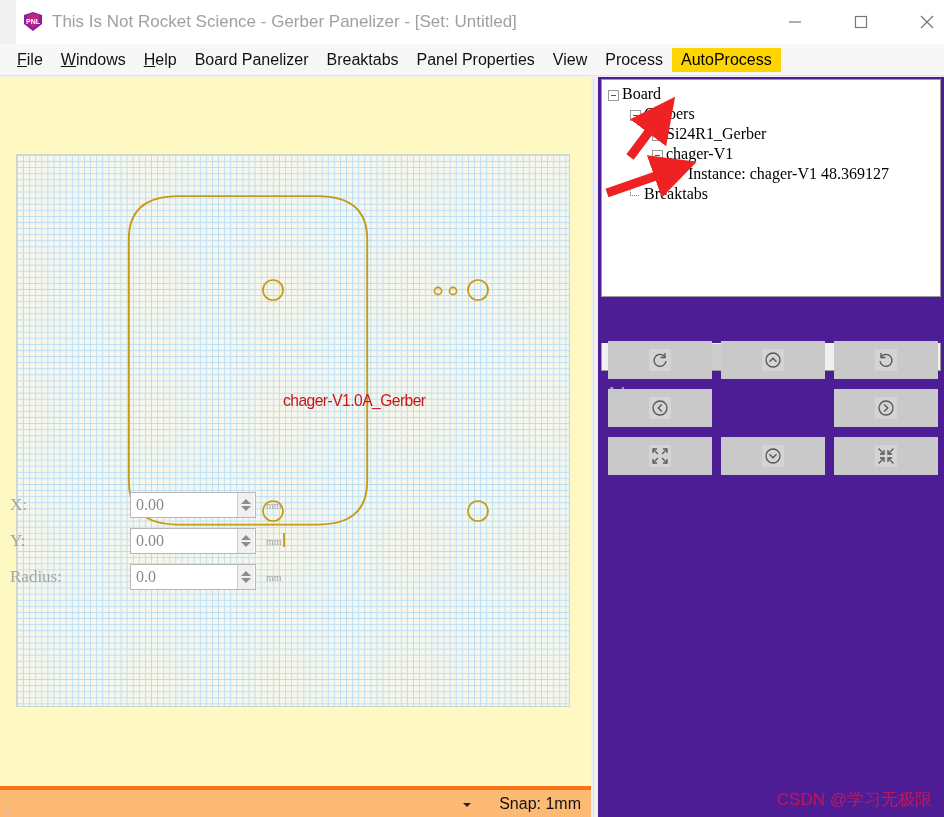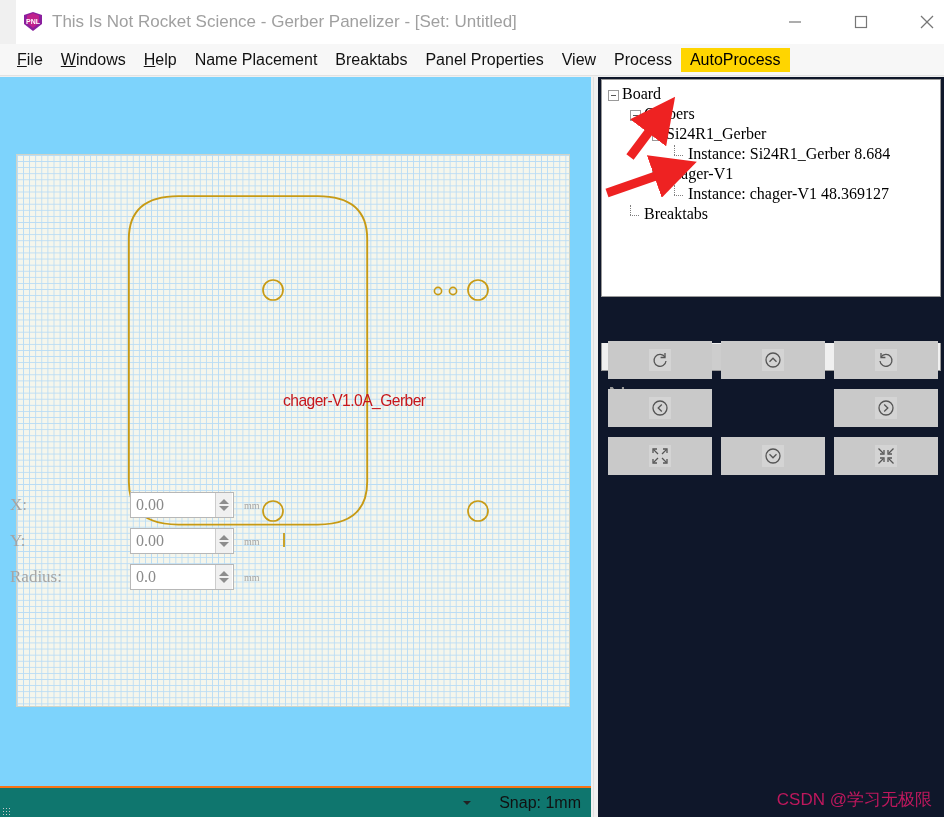--- a/index.html
+++ b/index.html
@@ -59,21 +59,21 @@
   .menu-item .mn { text-decoration: underline; }
   .menu-item.highlight {
     background: #ffd500;
     color: #000;
   }
 
   
   .canvas-wrap {
     position: absolute; left: 0; top: 77px;
     width: 591px; height: 709px;
-    background: #7dd3fc;
+    background: #fef9c3;
     overflow: hidden;
   }
   .grid-paper {
     position: absolute; left: 17px; top: 78px;
     width: 552px; height: 551px;
     background-color: #f5f6ec;
     background-image:
       linear-gradient(to right, #b9dcf5 1px, transparent 1px),
       linear-gradient(to bottom, #b9dcf5 1px, transparent 1px);
     background-size: 6.1px 6.1px;
@@ -89,22 +89,22 @@
     letter-spacing: -0.6px;
     white-space: nowrap;
     transform: scaleX(0.92);
     transform-origin: left center;
   }
 
   
   .statusbar {
     position: absolute; left: 0; top: 786px;
     width: 591px; height: 31px;
-    background: #0f766e;
-    border-top: 2px solid #f97316;
+    background: #fdba74;
+    border-top: 4px solid #f97316;
     display: flex; align-items: center;
   }
   .status-grip {
     position: absolute; left: 2px; bottom: 2px;
     width: 8px; height: 8px;
     background-image: radial-gradient(#c8c8c8 40%, transparent 41%);
     background-size: 3px 3px;
   }
   .snap-text {
     position: absolute; right: 10px;
@@ -117,21 +117,21 @@
     width: 0; height: 0;
     border-left: 4px solid transparent;
     border-right: 4px solid transparent;
     border-top: 4px solid #222;
   }
 
   
   .rightpanel {
     position: absolute; left: 598px; top: 77px;
     width: 346px; height: 740px;
-    background: #0f172a;
+    background: #4c1d95;
   }
 
   
   .treebox {
     position: absolute; left: 3px; top: 2px;
     width: 340px; height: 218px;
     background: #ffffff;
     border: 1px solid #9a9a9a;
     overflow: hidden;
   }
@@ -224,21 +224,21 @@
   
   .fields { position: absolute; left: 0; top: 487px; width: 346px; }
   .frow { display: flex; align-items: center; height: 36px; }
   .flabel {
     width: 130px; padding-left: 10px;
     font-family: "Liberation Serif", serif;
     font-size: 17px; color: #a5a5a5;
   }
   .spin {
     position: relative;
-    width: 104px; height: 26px;
+    width: 126px; height: 26px;
     background: #ffffff;
     border: 1px solid #b7b7b7;
     display: flex; align-items: center;
   }
   .spin .val {
     padding-left: 5px;
     font-family: "Liberation Serif", serif;
     font-size: 16px; color: #8a8a8a;
   }
   .spinbtns {
@@ -306,21 +306,21 @@
             <line x1="17" y1="5" x2="5" y2="17" stroke="#777" stroke-width="1.2"></line>
           </svg>
       </div>
     </div>
   </div>
 
   <div class="menubar" id="menubar" style="padding-left: 8px; ">
       <div class="menu-item"><span class="mn">F</span><span>ile</span></div>
       <div class="menu-item"><span class="mn">W</span><span>indows</span></div>
       <div class="menu-item"><span class="mn">H</span><span>elp</span></div>
-      <div class="menu-item"><span>Name Placement</span></div>
+      <div class="menu-item"><span>Board Panelizer</span></div>
       <div class="menu-item"><span>Breaktabs</span></div>
       <div class="menu-item"><span>Panel Properties</span></div>
       <div class="menu-item"><span>View</span></div>
       <div class="menu-item"><span>Process</span></div>
       <div class="menu-item highlight"><span>AutoProcess</span></div>
     </div>
 
   <div class="canvas-wrap">
     <div class="grid-paper"></div>
 
@@ -350,21 +350,20 @@
     <div class="snap-text">Snap: 1mm</div>
   </div>
 
   <div class="rightpanel">
 
     <div class="treebox">
       <div class="tree" id="tree">
           <div class="tnode" style="padding-left: 0px;"><span class="toggle"></span><span class="lbl">Board</span></div>
           <div class="tnode" style="padding-left: 22px;"><span class="toggle"></span><span class="lbl">Gerbers</span></div>
           <div class="tnode" style="padding-left: 44px;"><span class="toggle"></span><span class="lbl">Si24R1_Gerber</span></div>
-          <div class="tnode" style="padding-left: 66px;"><span class="dash"></span><span class="lbl">Instance: Si24R1_Gerber 8.684</span></div>
           <div class="tnode" style="padding-left: 44px;"><span class="toggle"></span><span class="lbl">chager-V1</span></div>
           <div class="tnode" style="padding-left: 66px;"><span class="dash"></span><span class="lbl">Instance: chager-V1 48.369127</span></div>
           <div class="tnode" style="padding-left: 22px;"><span class="dash"></span><span class="lbl">Breaktabs</span></div>
         </div>
     </div>
 
     <div class="hscroll">
       <div class="hscroll-arrow">❮</div>
       <div class="hscroll-track">
         <div class="hscroll-thumb"></div>

